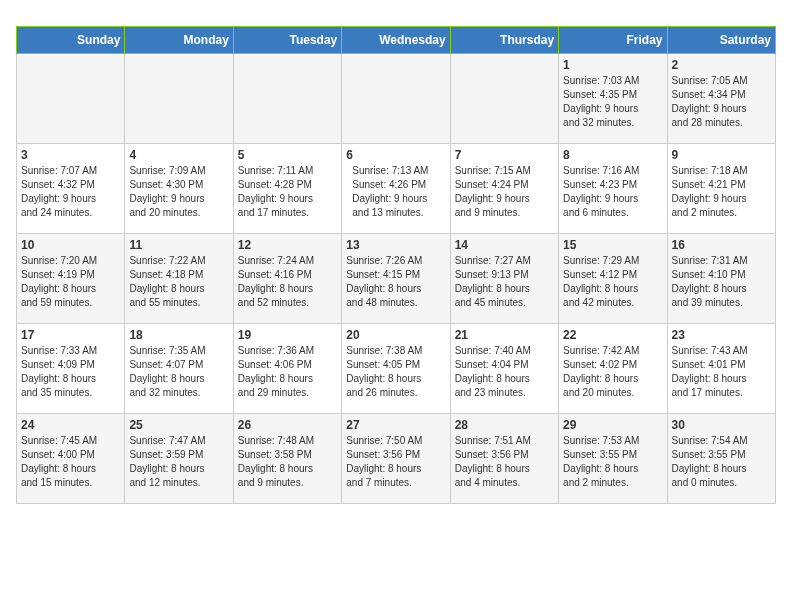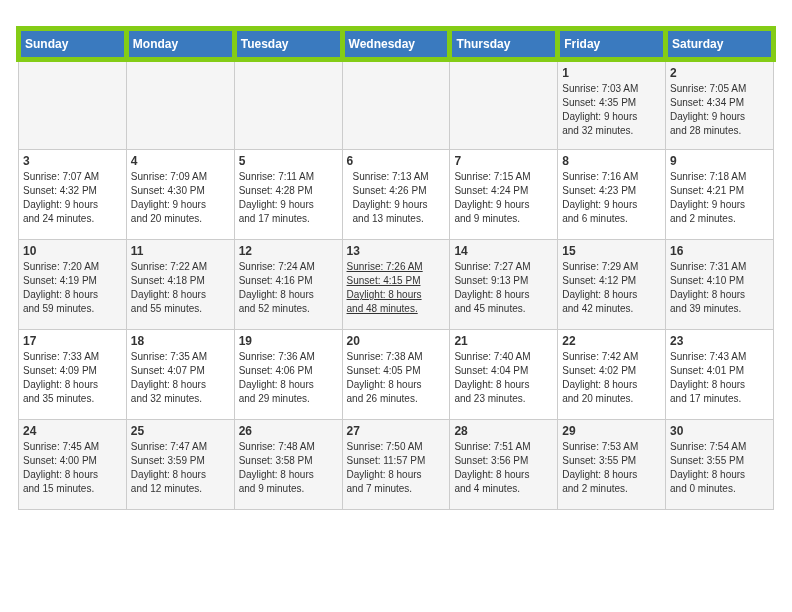--- a/index.html
+++ b/index.html
@@ -48,22 +48,22 @@
       width: 100%;
       border-collapse: collapse;
       table-layout: fixed;
     }
     th {
       background: #3a7abf;
       color: #fff;
       font-size: 12px;
       font-weight: bold;
       padding: 6px 4px;
-      text-align: left;
-      border: 5px solid #84cc16;
+      text-align: right;
+      border: 1px solid #84cc16;
     }
     td {
       border: 1px solid #ccc;
       vertical-align: top;
       padding: 4px;
       height: 90px;
       font-size: 10px;
       color: #333;
       background: #fff;
     }
@@ -192,21 +192,21 @@
         </td>
         <td>
           <span class="day-num">12</span>
           <div class="day-info" style="white-space: pre-line;">Sunrise: 7:24 AM
 Sunset: 4:16 PM
 Daylight: 8 hours
 and 52 minutes.</div>
         </td>
         <td>
           <span class="day-num">13</span>
-          <div class="day-info" style="white-space: pre-line; text-decoration: underline;">Sunrise: 7:26 AM
+          <div class="day-info" style="white-space: pre-line;">Sunrise: 7:26 AM
 Sunset: 4:15 PM
 Daylight: 8 hours
 and 48 minutes.</div>
         </td>
         <td>
           <span class="day-num">14</span>
           <div class="day-info" style="white-space: pre-line;">Sunrise: 7:27 AM
 Sunset: 9:13 PM
 Daylight: 8 hours
 and 45 minutes.</div>
@@ -295,21 +295,21 @@
         <td>
           <span class="day-num">26</span>
           <div class="day-info" style="white-space: pre-line;">Sunrise: 7:48 AM
 Sunset: 3:58 PM
 Daylight: 8 hours
 and 9 minutes.</div>
         </td>
         <td>
           <span class="day-num">27</span>
           <div class="day-info" style="white-space: pre-line;">Sunrise: 7:50 AM
-Sunset: 11:57 PM
+Sunset: 3:56 PM
 Daylight: 8 hours
 and 7 minutes.</div>
         </td>
         <td>
           <span class="day-num">28</span>
           <div class="day-info" style="white-space: pre-line;">Sunrise: 7:51 AM
 Sunset: 3:56 PM
 Daylight: 8 hours
 and 4 minutes.</div>
         </td>

